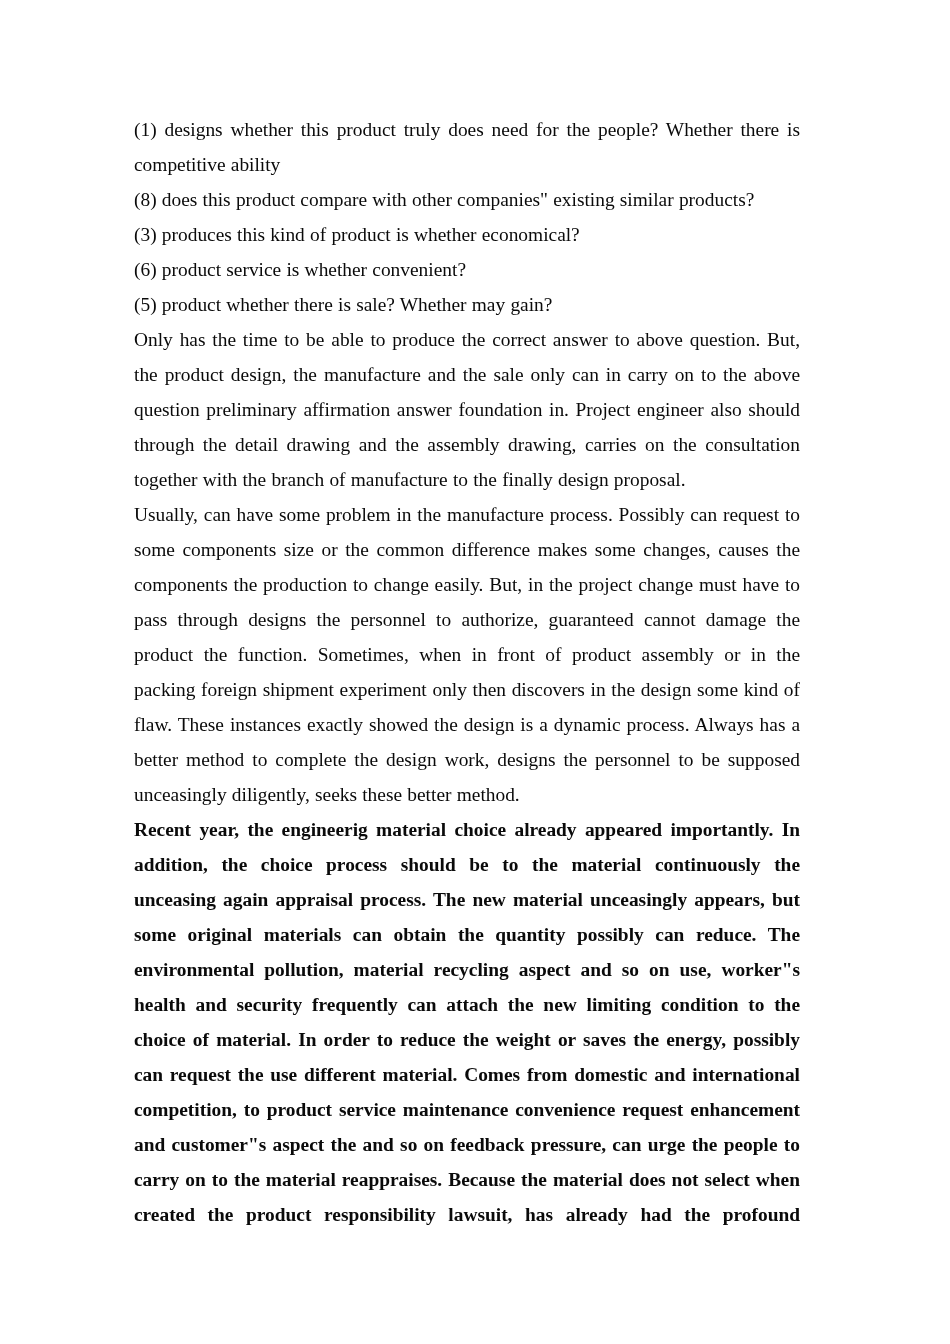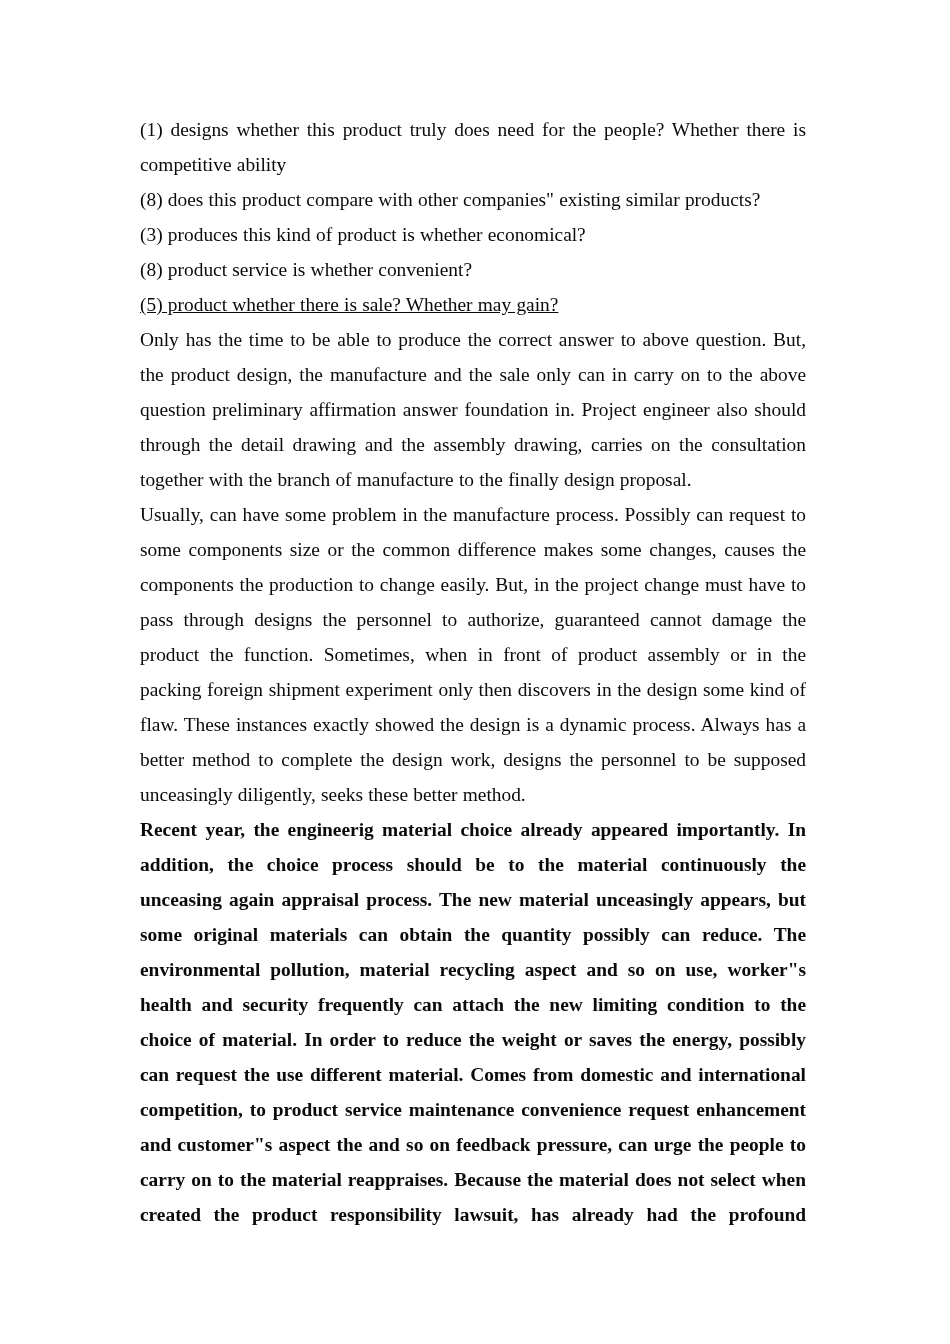--- a/index.html
+++ b/index.html
@@ -57,31 +57,31 @@
   }
   .para {
     text-align: justify;
   }
   
 </style>
 </head>
 <body>
 
 <div class="page" style="width: 950px; height: 1344px; background: rgb(255, 255, 255);">
-  <div class="text-column" style="left: 140px; top: 112px; width: 666px;">
+  <div class="text-column" style="left: 134px; top: 112px; width: 666px;">
 
     <div class="block list-item" style="font-size: 19.4px; line-height: 35px; color: rgb(10, 10, 10);">(1) designs whether this product truly does need for the people? Whether there is competitive ability</div>
 
     <div class="block list-item single" style="font-size: 19.4px; line-height: 35px; color: rgb(10, 10, 10);">(8) does this product compare with other companies" existing similar products?</div>
 
     <div class="block list-item single" style="font-size: 19.4px; line-height: 35px; color: rgb(10, 10, 10);">(3) produces this kind of product is whether economical?</div>
 
-    <div class="block list-item single" style="font-size: 19.4px; line-height: 35px; color: rgb(10, 10, 10);">(8) product service is whether convenient?</div>
+    <div class="block list-item single" style="font-size: 19.4px; line-height: 35px; color: rgb(10, 10, 10);">(6) product service is whether convenient?</div>
 
-    <div class="block list-item single" style="font-size: 19.4px; line-height: 35px; color: rgb(10, 10, 10); text-decoration: underline;">(5) product whether there is sale? Whether may gain?</div>
+    <div class="block list-item single" style="font-size: 19.4px; line-height: 35px; color: rgb(10, 10, 10);">(5) product whether there is sale? Whether may gain?</div>
 
     <div class="block para" style="font-size: 19.4px; line-height: 35px; color: rgb(10, 10, 10);">Only has the time to be able to produce the correct answer to above question. But, the product design, the manufacture and the sale only can in carry on to the above question preliminary affirmation answer foundation in. Project engineer also should through the detail drawing and the assembly drawing, carries on the consultation together with the branch of manufacture to the finally design proposal.</div>
 
     <div class="block para" style="font-size: 19.4px; line-height: 35px; color: rgb(10, 10, 10);">Usually, can have some problem in the manufacture process. Possibly can request to some components size or the common difference makes some changes, causes the components the production to change easily. But, in the project change must have to pass through designs the personnel to authorize, guaranteed cannot damage the product the function. Sometimes, when in front of product assembly or in the packing foreign shipment experiment only then discovers in the design some kind of flaw. These instances exactly showed the design is a dynamic process. Always has a better method to complete the design work, designs the personnel to be supposed unceasingly diligently, seeks these better method.</div>
 
     <div class="block para continues" style="font-size: 19.4px; line-height: 35px; color: rgb(10, 10, 10);">Recent year, the engineerig material choice already appeared importantly. In addition, the choice process should be to the material continuously the unceasing again appraisal process. The new material unceasingly appears, but some original materials can obtain the quantity possibly can reduce. The environmental pollution, material recycling aspect and so on use, worker"s health and security frequently can attach the new limiting condition to the choice of material. In order to reduce the weight or saves the energy, possibly can request the use different material. Comes from domestic and international competition, to product service maintenance convenience request enhancement and customer"s aspect the and so on feedback pressure, can urge the people to carry on to the material reappraises. Because the material does not select when created the product responsibility lawsuit, has already had the profound</div>
 
   </div>
 </div>
 

